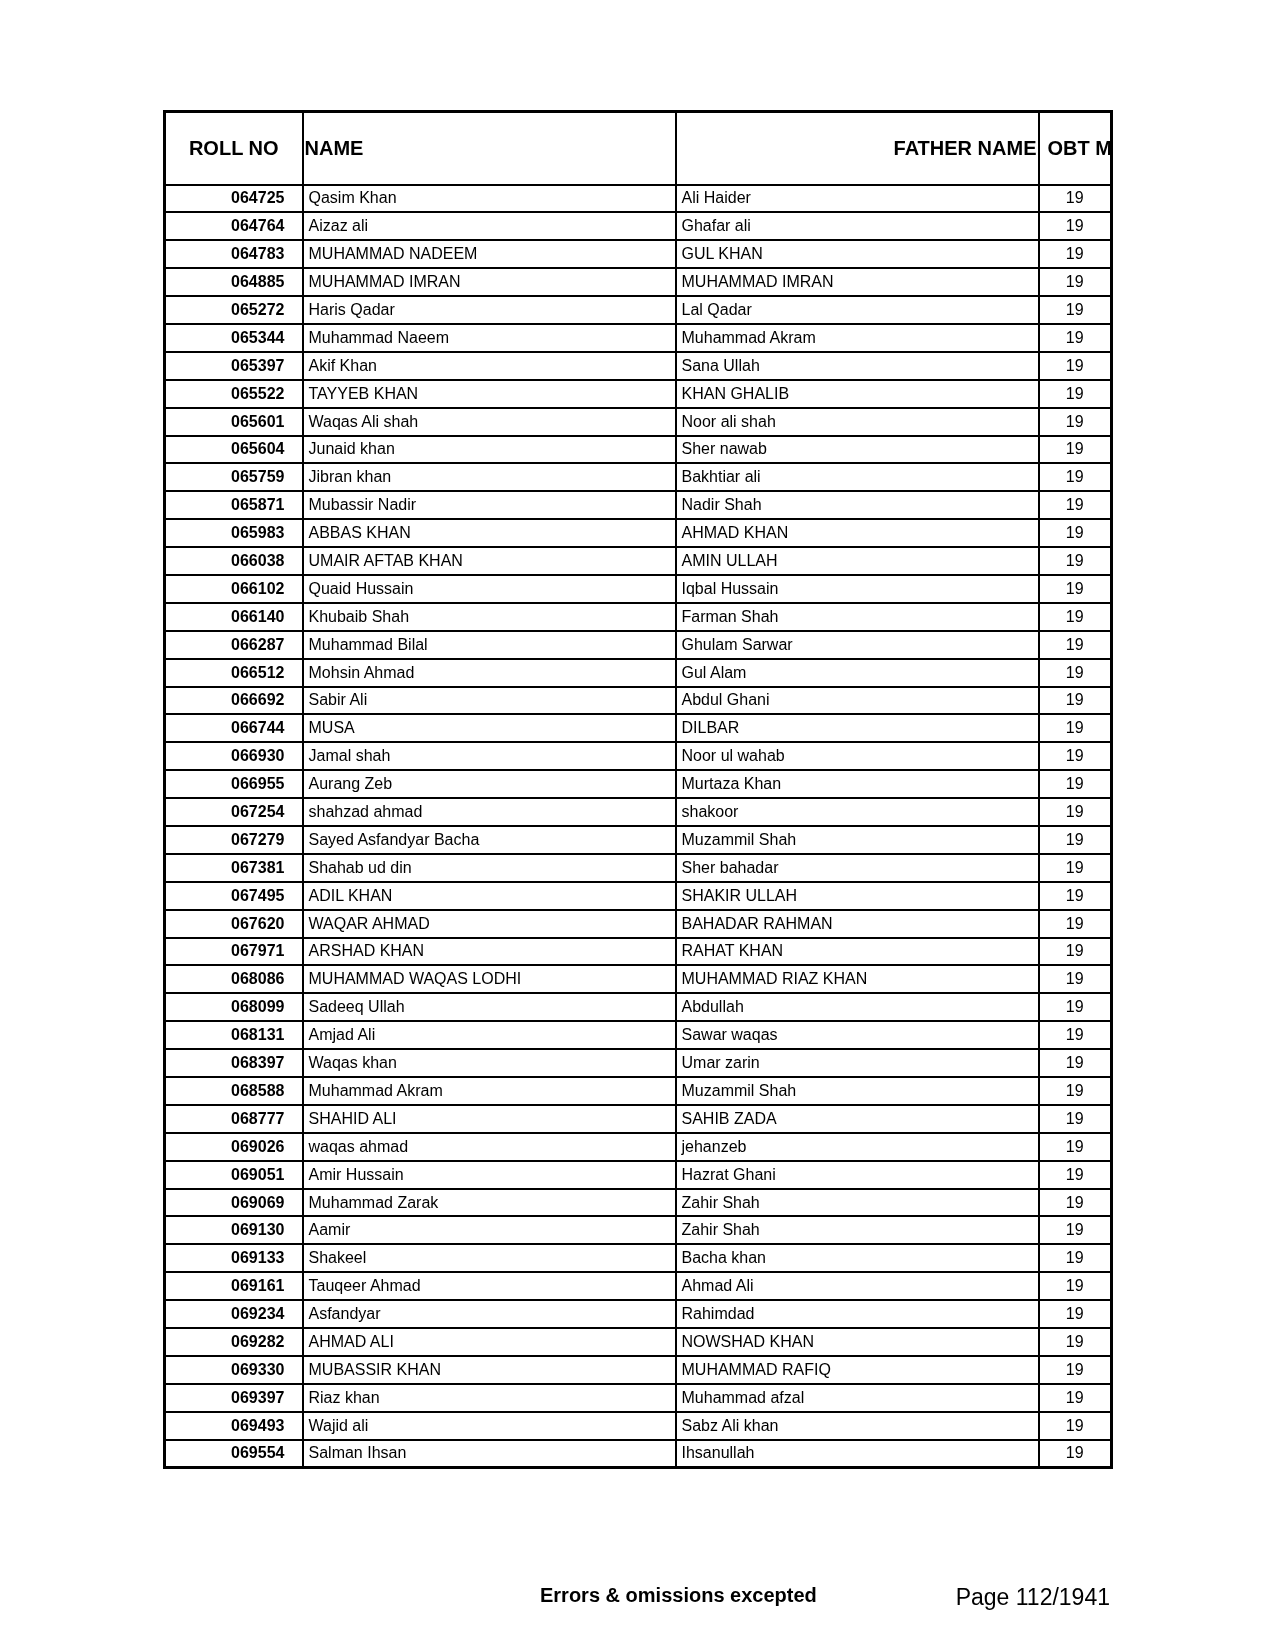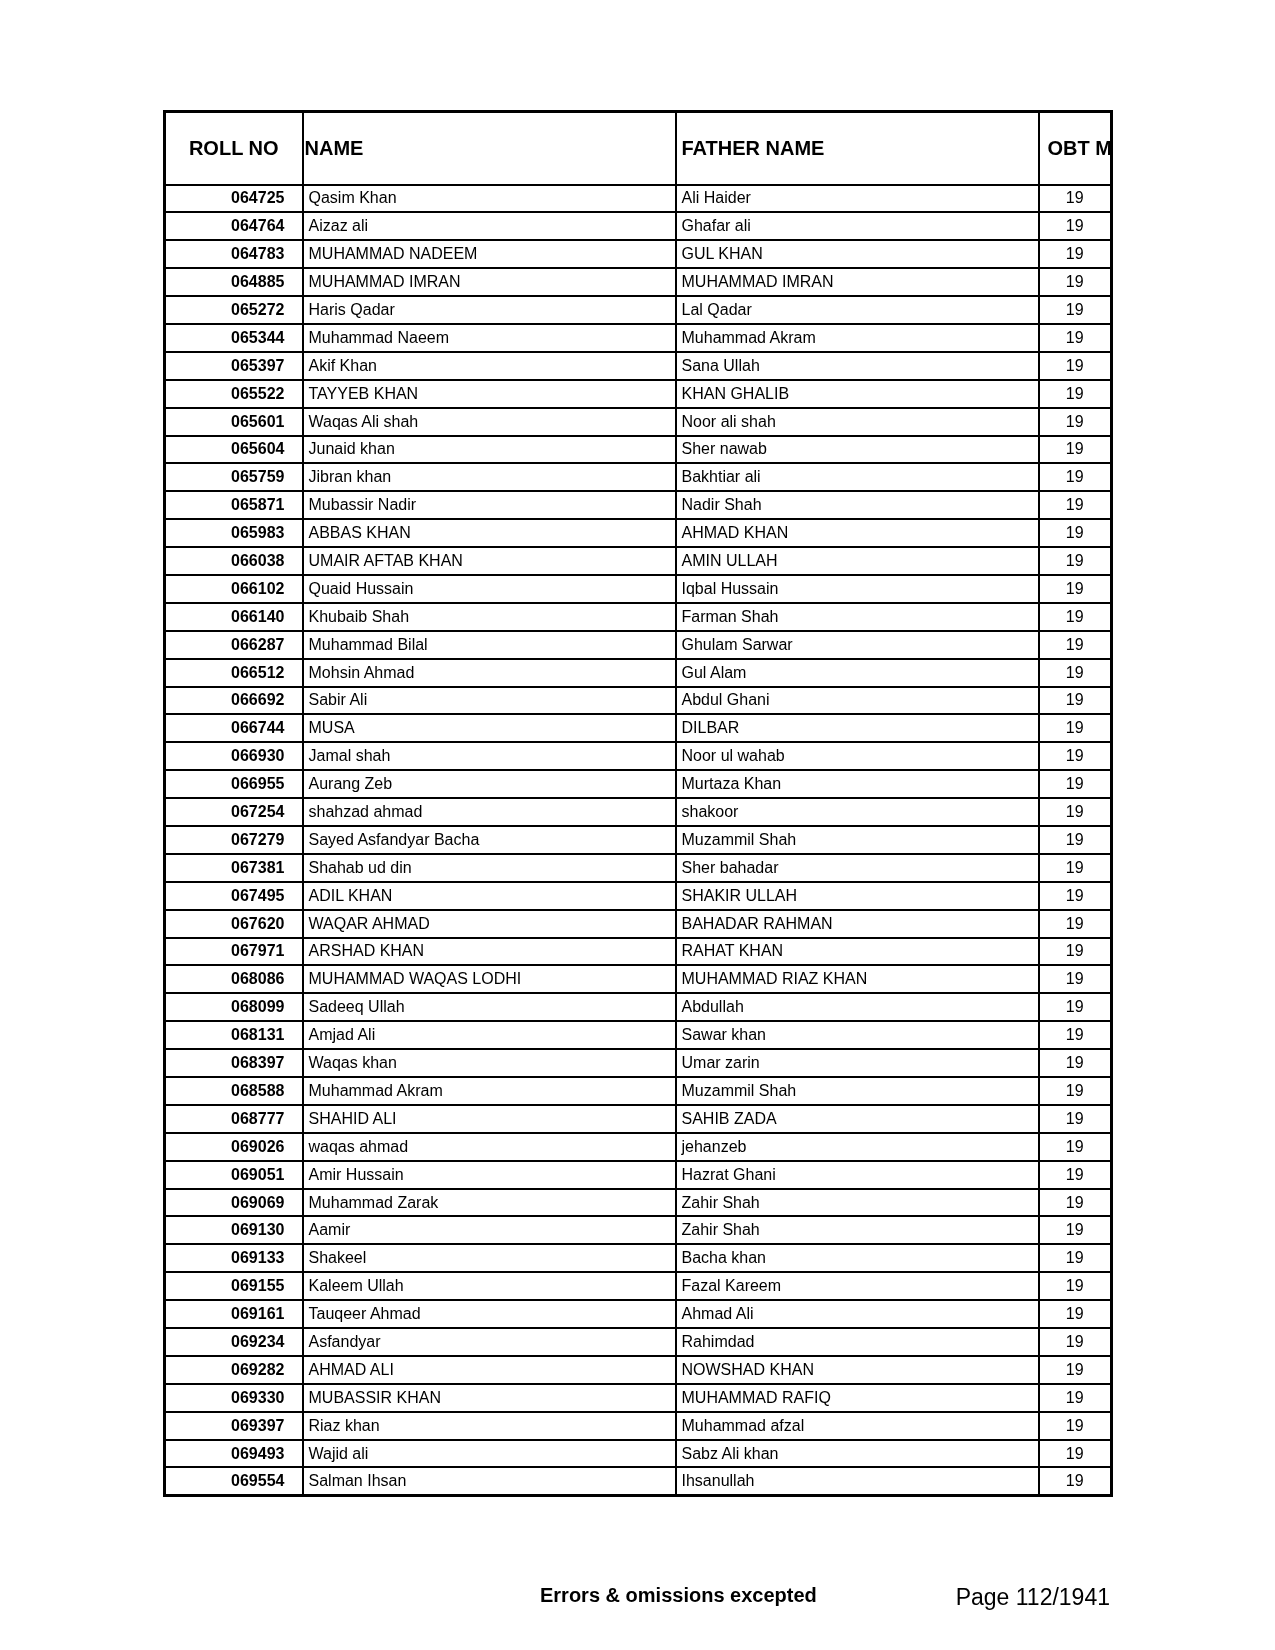--- a/index.html
+++ b/index.html
@@ -34,21 +34,21 @@
     vertical-align: middle;
   }
   thead th {
     height: 73px;
     font-size: 20px;
     font-weight: bold;
     white-space: normal;
   }
   th.c-roll  { width: 138px; text-align: center; }
   th.c-name  { width: 373px; text-align: left; }
-  th.c-father{ width: 363px; text-align: left; padding-left: 5px; }
+  th.c-father{ width: 363px; text-align: right; padding-left: 5px; }
   th.c-marks { width: 73px;  text-align: center; padding: 0 8px; line-height: 1.55; }
   tbody td {
     height: 27.9px;
     font-size: 16px;
     padding: 0;
   }
   td.c-roll {
     text-align: center;
     font-weight: bold;
     padding-left: 48px;
@@ -266,21 +266,21 @@
         </tr>
         <tr>
           <td class="c-roll">068099</td>
           <td class="c-name">Sadeeq Ullah</td>
           <td class="c-father">Abdullah</td>
           <td class="c-marks">19</td>
         </tr>
         <tr>
           <td class="c-roll">068131</td>
           <td class="c-name">Amjad Ali</td>
-          <td class="c-father">Sawar khan</td>
+          <td class="c-father">Sawar waqas</td>
           <td class="c-marks">19</td>
         </tr>
         <tr>
           <td class="c-roll">068397</td>
           <td class="c-name">Waqas khan</td>
           <td class="c-father">Umar zarin</td>
           <td class="c-marks">19</td>
         </tr>
         <tr>
           <td class="c-roll">068588</td>
@@ -318,26 +318,20 @@
           <td class="c-father">Zahir Shah</td>
           <td class="c-marks">19</td>
         </tr>
         <tr>
           <td class="c-roll">069133</td>
           <td class="c-name">Shakeel</td>
           <td class="c-father">Bacha khan</td>
           <td class="c-marks">19</td>
         </tr>
         <tr>
-          <td class="c-roll">069155</td>
-          <td class="c-name">Kaleem Ullah</td>
-          <td class="c-father">Fazal Kareem</td>
-          <td class="c-marks">19</td>
-        </tr>
-        <tr>
           <td class="c-roll">069161</td>
           <td class="c-name">Tauqeer Ahmad</td>
           <td class="c-father">Ahmad Ali</td>
           <td class="c-marks">19</td>
         </tr>
         <tr>
           <td class="c-roll">069234</td>
           <td class="c-name">Asfandyar</td>
           <td class="c-father">Rahimdad</td>
           <td class="c-marks">19</td>

